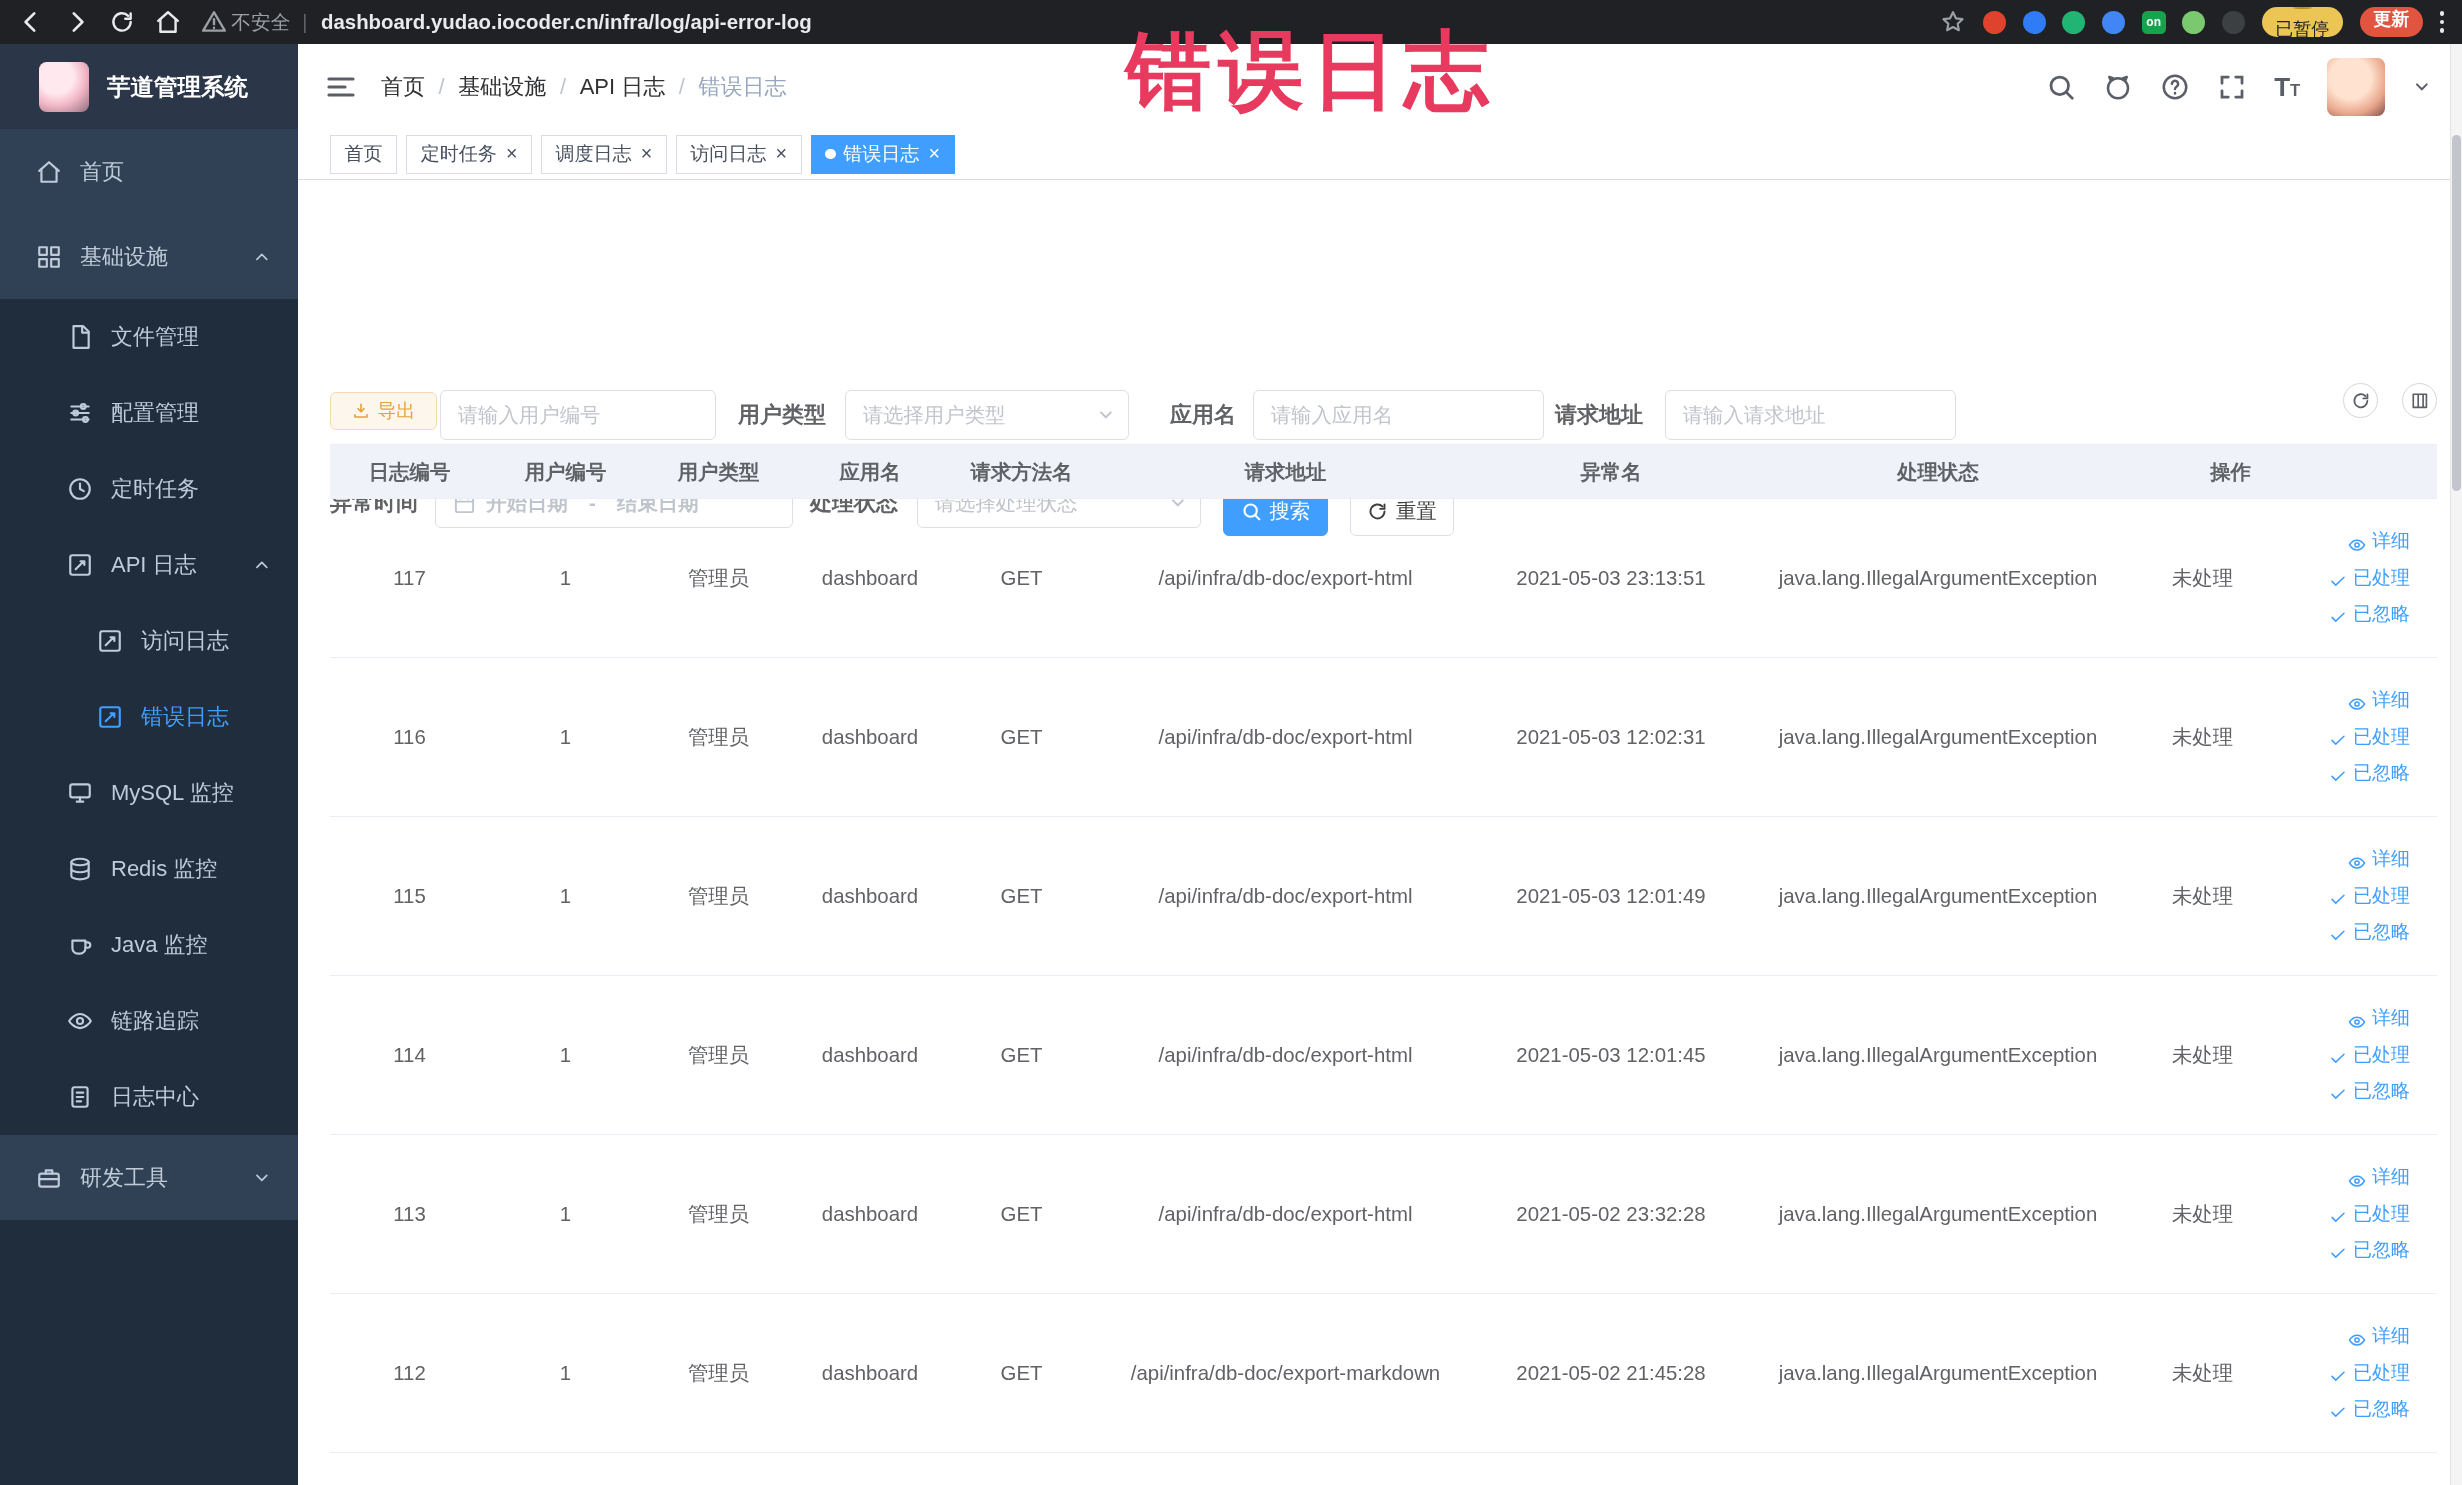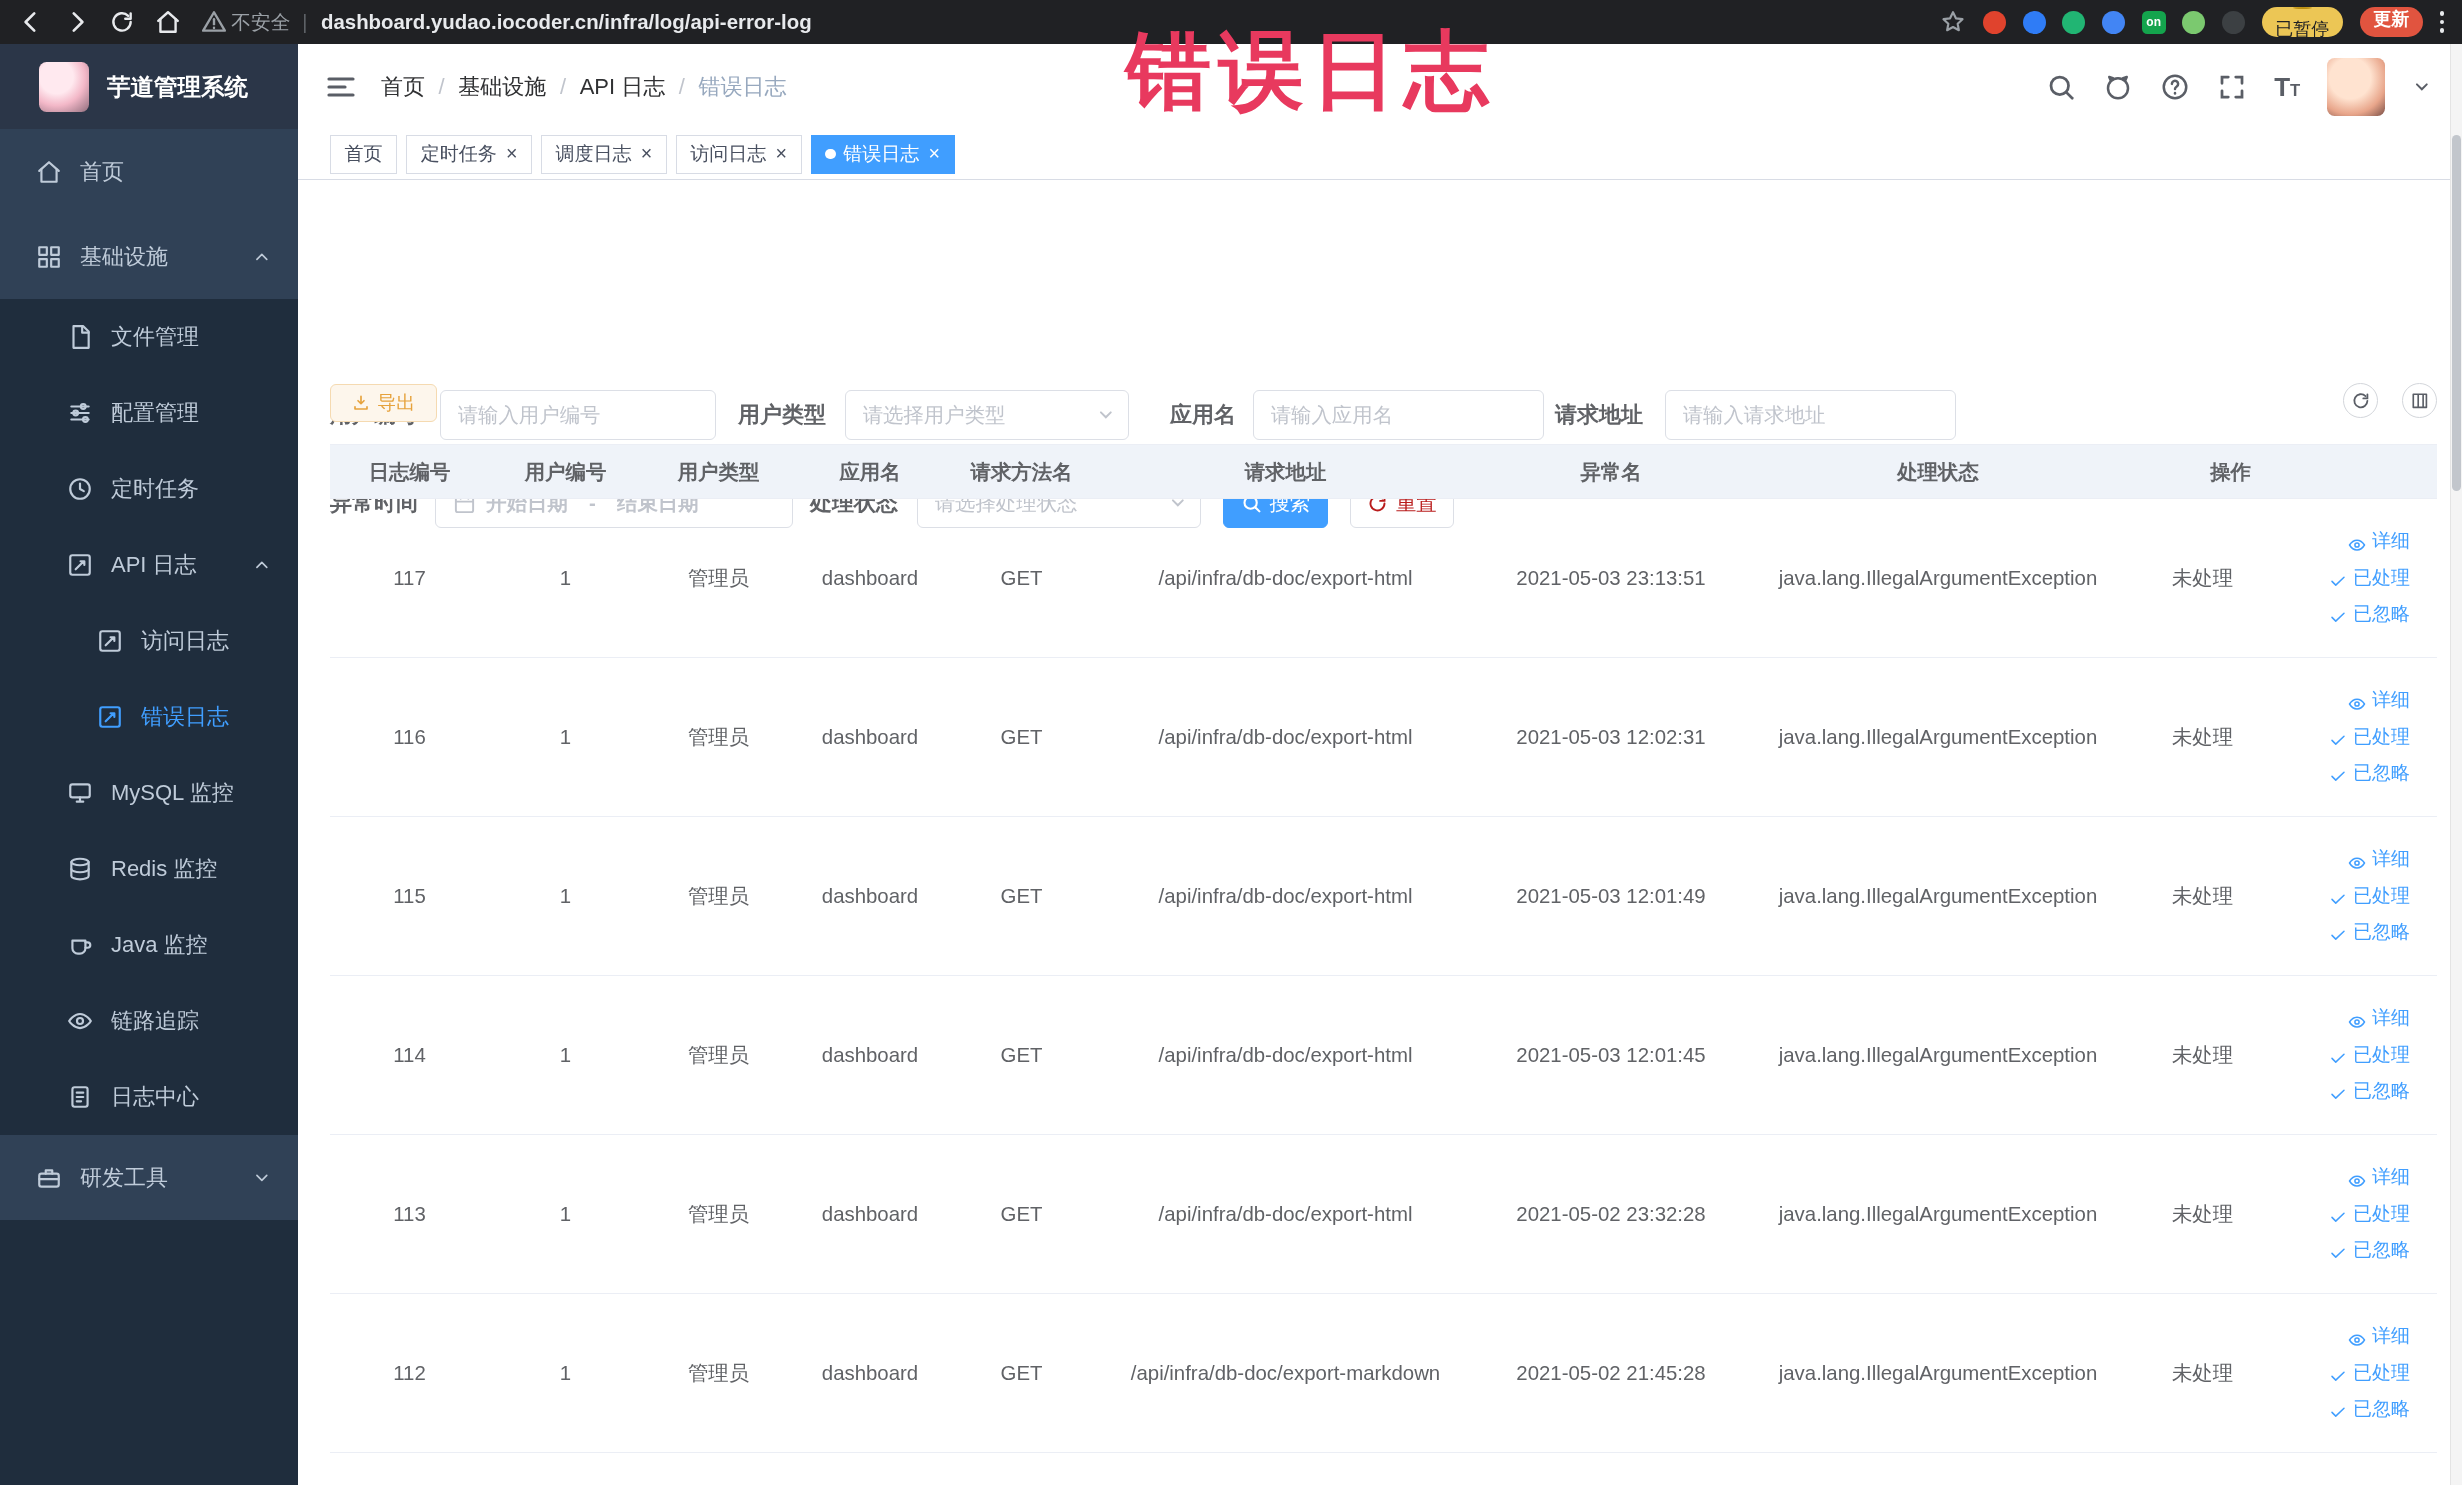--- a/index.html
+++ b/index.html
@@ -70,25 +70,25 @@
   .content { position:absolute; left:298px; top:180px; right:0; bottom:0; background:#fff; z-index:4; }
   .f-label { position:absolute; font-size:22px; font-weight:700; color:#606266; line-height:50px; height:50px; white-space:nowrap; }
   .f-input { position:absolute; height:50px; border:1.5px solid #dcdfe6; border-radius:6px; background:#fff; display:flex; align-items:center; padding:0 16.7px; font-size:20.4px; color:#c0c4cc; white-space:nowrap; }
   .f-input .ph { color:#c0c4cc; overflow:hidden; }
   .f-select .caret { position:absolute; right:12px; width:19.7px; height:19.7px; color:#c0c4cc; }
   .f-select .caret svg { width:100%; height:100%; }
   .f-date { gap:10.6px; }
   .f-date .cal { width:23px; height:23px; color:#c0c4cc; flex:0 0 auto; }
   .f-date .cal svg { width:100%; height:100%; }
   .f-date .sep { color:#c0c4cc; margin:0 10.6px; }
-  .btn { position:absolute; height:50px; border-radius:6px; display:flex; align-items:center; justify-content:center; gap:7.6px; font-size:20.4px; cursor:pointer; white-space:nowrap; }
+  .btn { position:absolute; height:50px; border-radius:6px; display:flex; align-items:center; justify-content:center; gap:7.6px; font-size:20.4px; cursor:pointer; white-space:nowrap;margin-top:8px; }
   .btn .bi { width:21px; height:21px; }
   .btn .bi svg { width:100%; height:100%; }
   .btn-primary { background:#409eff; border:1.5px solid #409eff; color:#fff; }
-  .btn-plain { background:#fff; border:1.5px solid #dcdfe6; color:#b91c1c; }
+  .btn-plain { background:#fff; border:1.5px solid #dcdfe6; color:#404040; }
   .btn-warning { background:#fdf6ec; border:1.5px solid #f5dab1; color:#e6a23c; font-size:19px; }
   .circle-btn { position:absolute; width:35px; height:35px; border-radius:50%; border:1.5px solid #d3d6db; background:#fff; display:flex; align-items:center; justify-content:center; color:#5a5e66; cursor:pointer; }
   .circle-btn svg { width:19.7px; height:19.7px; }
 
   
   .table { position:absolute; left:32px; top:264px; width:2107px; }
   .thead, .trow { display:grid; grid-template-columns:159px 153px 153px 150px 153px 375px 276px 378px 151px 159px; }
   .thead { height:55px; background:#eff3f9; border-top:1.5px solid #ebeef5; border-bottom:1.5px solid #ebeef5; }
   .th { display:flex; align-items:center; justify-content:center; font-size:20.4px; font-weight:700; color:#606266; white-space:nowrap; }
   .th.c9 { justify-content:flex-end; padding-right:27px; }

